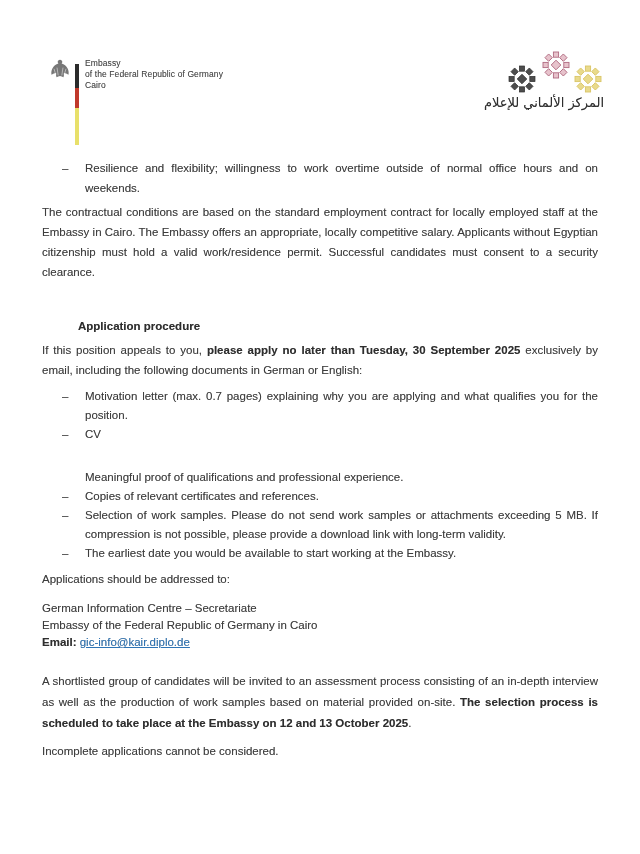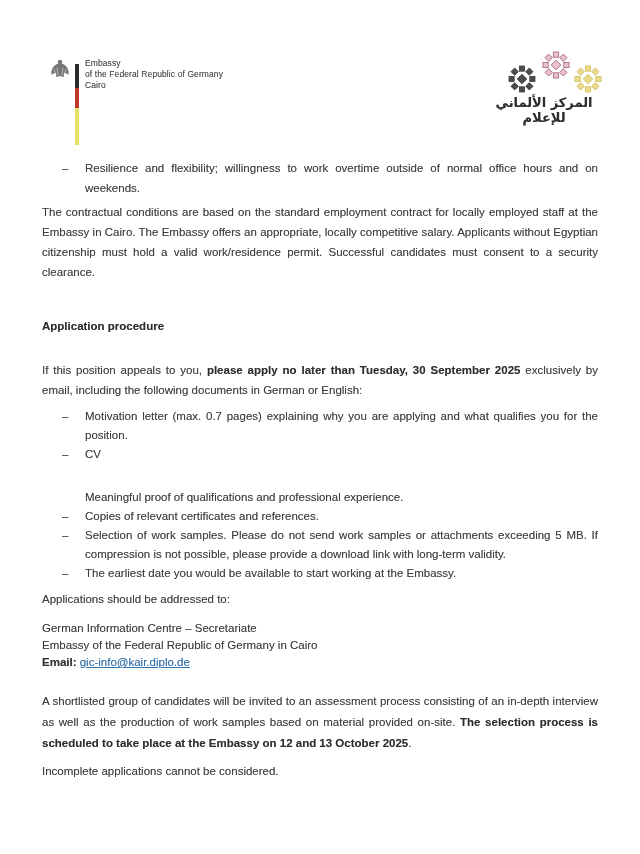--- a/index.html
+++ b/index.html
@@ -25,36 +25,36 @@
   .gov-logo-text {
     position: absolute; left: 85px; top: 58px;
     font-size: 8.5px; line-height: 11px; color: #4a4a4a;
     letter-spacing: 0.1px;
   }
   .gic-rosettes { position: absolute; left: 500px; top: 45px; width: 108px; height: 58px; }
   .gic-arabic {
     position: absolute; left: 478px; top: 95px; width: 132px;
     text-align: center; direction: rtl;
     font-family: "DejaVu Sans", sans-serif;
-    font-size: 13px; font-weight: bold; color: #2f2f2f;
+    font-size: 13px; font-weight: normal; color: #2f2f2f;
   }
 
   
   .content { position: absolute; left: 42px; top: 158px; width: 556px; font-size: 11.5px; }
 
   .dash-item { display: flex; line-height: 20px; }
   .dash-item .dash { flex: 0 0 auto; width: 23px; margin-left: 20px; }
   .dash-item .item-text { flex: 1 1 auto; text-align: justify; }
 
   .para { text-align: justify; line-height: 20px; }
   .para-contract { margin-top: 4px; }
 
-  .section-heading { margin-top: 34px; font-weight: bold; color: #2e2e2e; line-height: 20px; }
+  .section-heading { margin-top: 34px; font-weight: bold; color: #2e2e2e; line-height: 20px; margin-left: 36px; }
 
-  .para-intro { margin-top: 24px; }
+  .para-intro { margin-top: 4px; }
 
   .doc-list { margin-top: 7px; }
   .doc-list .dash-item { line-height: 19px; }
   .doc-subline { margin-left: 43px; line-height: 19px; margin-top: 24px; }
 
   .addressed-to { margin-top: 6px; line-height: 20px; }
 
   .address-block { margin-top: 11px; line-height: 17px; }
   .email-label { font-weight: bold; color: #2e2e2e; }
   .email-link { text-decoration: underline; cursor: pointer; }

